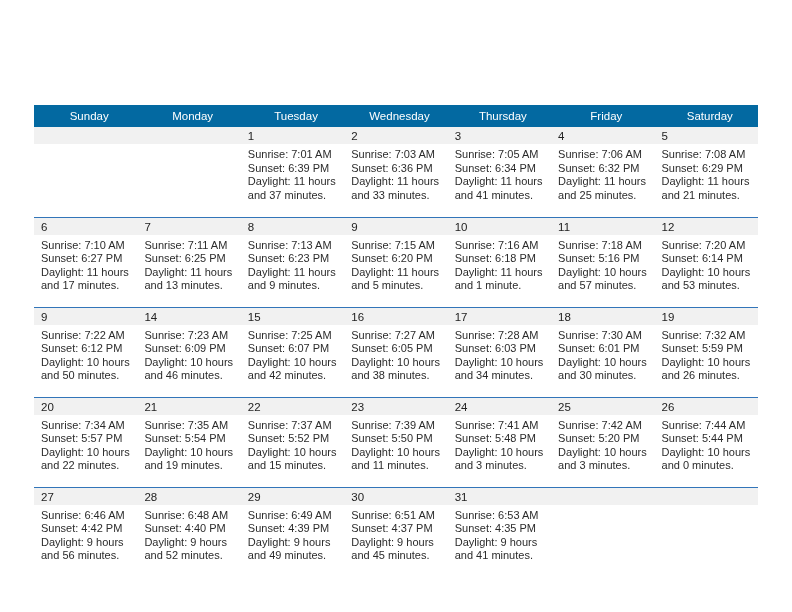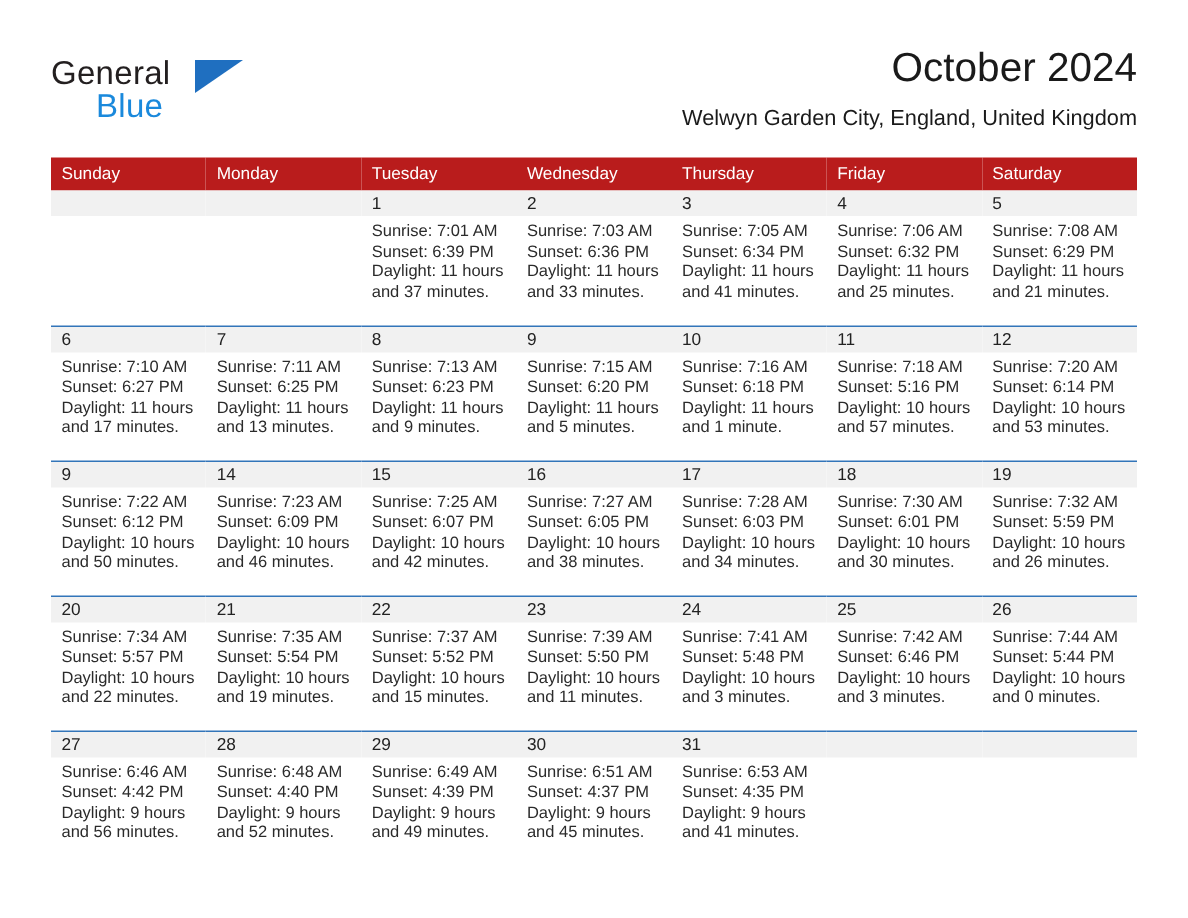--- a/index.html
+++ b/index.html
@@ -88,25 +88,25 @@
   
   .calendar {
     position: absolute;
     left: 34px;
     top: 105px;
     width: 724px;
     border-collapse: collapse;
     table-layout: fixed;
   }
   .calendar th {
-    background: #b91c1c;
+    background: #0369a1;
     color: #ffffff;
     font-size: 11.5px;
     font-weight: normal;
-    text-align: left;
+    text-align: center;
     padding: 5px 0 5px 7px;
     height: 20px;
     box-sizing: border-box;
     vertical-align: middle;
   }
   .calendar td {
     vertical-align: top;
     padding: 0;
     height: 90px;
     box-sizing: border-box;
@@ -135,34 +135,20 @@
   }
   td.empty .daynum-band {
     background: #f1f1f1;
   }
 </style>
 </head>
 <body>
 
 <div class="page">
 
-  <div class="header">
-
-    <div class="logo">
-      <span class="logo-general">General</span>
-      <span class="logo-tri"></span>
-      <span class="logo-blue">Blue</span>
-    </div>
-
-    <div class="title-wrap">
-      <div class="cal-title">October 2024</div>
-      <div class="cal-subtitle">Welwyn Garden City, England, United Kingdom</div>
-    </div>
-
-  </div>
 
   <table class="calendar">
     <thead>
       <tr>
         <th>Sunday</th>
         <th>Monday</th>
         <th>Tuesday</th>
         <th>Wednesday</th>
         <th>Thursday</th>
         <th>Friday</th>
@@ -408,21 +394,21 @@
               <div>Sunrise: 7:41 AM</div>
               <div>Sunset: 5:48 PM</div>
               <div>Daylight: 10 hours</div>
               <div>and 3 minutes.</div>
             </div>
           </td>
           <td>
             <div class="daynum-band">25</div>
             <div class="cell-body">
               <div>Sunrise: 7:42 AM</div>
-              <div>Sunset: 6:46 PM</div>
+              <div>Sunset: 5:20 PM</div>
               <div>Daylight: 10 hours</div>
               <div>and 3 minutes.</div>
             </div>
           </td>
           <td>
             <div class="daynum-band">26</div>
             <div class="cell-body">
               <div>Sunrise: 7:44 AM</div>
               <div>Sunset: 5:44 PM</div>
               <div>Daylight: 10 hours</div>

